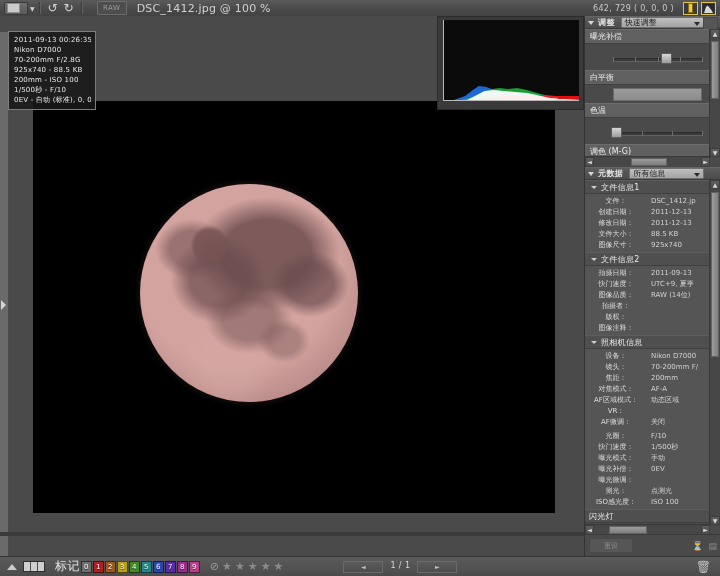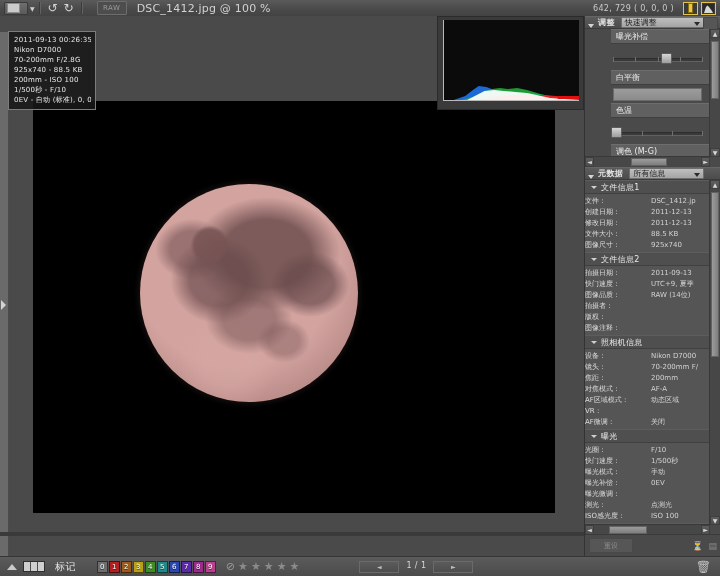--- a/index.html
+++ b/index.html
@@ -122,21 +122,21 @@
   }
 
   
   .right-panel {
     position: absolute; left: 584px; top: 16px; width: 136px; height: 540px;
     background: #4a4a4a; border-left: 1px solid #333;
     box-sizing: border-box;
   }
   .pal { position: relative; background: #4a4a4a; }
   .pal-head {
-    height: 13px; display: flex; align-items: flex-end;
+    height: 13px; display: flex; align-items: center;
     background: linear-gradient(to bottom,#5c5c5c,#4c4c4c);
     border-bottom: 1px solid #3b3b3b; border-top: 1px solid #666;
     padding-left: 3px; box-sizing: border-box;
   }
   .tri {
     width: 0; height: 0; border-left: 3.5px solid transparent;
     border-right: 3.5px solid transparent; border-top: 4px solid #d5d5d5;
     margin-right: 4px;
   }
   .pal-title { font-size: 8px; color: #e4e4e4; font-weight: bold; letter-spacing: .4px; }
@@ -158,21 +158,21 @@
   }
 
   
   .adj-body {
     position: relative; height: 138px; background: #4a4a4a; overflow: hidden;
   }
   .adj-scroll { position: absolute; left: 0; top: 0; right: 10px; bottom: 10px; overflow: hidden; }
   .adj-row-label {
     height: 15px; display: flex; align-items: center; padding-left: 5px;
     background: #606060; border-top: 1px solid #6d6d6d; border-bottom: 1px solid #3f3f3f;
-    font-size: 8px; color: #ececec; box-sizing: border-box; margin-left: 26px;
+    font-size: 8px; color: #ececec; box-sizing: border-box;
   }
   .slider-row { height: 26px; position: relative; }
   .slider-track {
     position: absolute; left: 28px; right: 8px; top: 14px; height: 2px;
     background: #3a3a3a; border-top: 1px solid #2d2d2d; border-bottom: 1px solid #616161;
   }
   .slider-track .tick {
     position: absolute; top: -2px; width: 1px; height: 5px; background: #707070;
   }
   .slider-knob {
@@ -235,21 +235,21 @@
   }
   .meta-group-head .tri2 {
     width: 0; height: 0; border-left: 3px solid transparent;
     border-right: 3px solid transparent; border-top: 3.5px solid #cfcfcf;
     margin-right: 4px; margin-left: 2px;
   }
   .meta-group-head .gt { font-size: 8px; color: #e8e8e8; letter-spacing: .3px; }
   .meta-rows { background: #555555; padding: 1px 0 2px 0; }
   .meta-row { display: flex; height: 11px; align-items: center; }
   .meta-k {
-    width: 62px; text-align: left; padding-right: 3px;
+    width: 62px; text-align: center; padding-right: 3px;
     font-size: 7px; color: #dcdcdc; white-space: nowrap; overflow: hidden;
   }
   .meta-v {
     flex: 1; font-size: 7px; color: #d2d2d2; white-space: nowrap; overflow: hidden;
     padding-left: 1px;
   }
 
   .meta-footer {
     position: absolute; left: 0; bottom: 0; width: 136px; height: 22px;
     background: #4a4a4a; border-top: 1px solid #3a3a3a;
@@ -274,21 +274,21 @@
     width: 0; height: 0; border-left: 5px solid transparent;
     border-right: 5px solid transparent; border-bottom: 6px solid #c9c9c9;
     margin: 0 6px 0 4px;
   }
   .filmstrip-icon {
     width: 22px; height: 11px; border: 1px solid #2e2e2e; background: #cfcfcf;
     display: flex; box-sizing: border-box; margin-right: 10px;
   }
   .filmstrip-icon i { flex: 1; border-right: 1px solid #4d4d4d; }
   .filmstrip-icon i:last-child { border-right: none; }
-  .label-text { font-size: 10px; color: #e7e7e7; margin-right: 21px; letter-spacing: .4px; }
+  .label-text { font-size: 12px; color: #e7e7e7; margin-right: 1px; letter-spacing: .4px; }
   .swatches { display: flex; gap: 1px; }
   .sw {
     width: 11px; height: 12px; display: flex; align-items: center; justify-content: center;
     font-size: 7px; color: #fff; border: 1px solid rgba(0,0,0,.55);
     box-sizing: border-box; text-shadow: 0 1px 0 rgba(0,0,0,.6);
   }
   .stars { display: flex; gap: 3px; margin-left: 10px; align-items: center; }
   .star { font-size: 11px; color: #8a8a8a; line-height: 1; }
   .noflag {
     font-size: 11px; color: #9a9a9a; line-height: 1;
@@ -544,24 +544,20 @@
                 <div class="meta-v">动态区域</div>
               </div>
               <div class="meta-row">
                 <div class="meta-k">VR：</div>
                 <div class="meta-v"></div>
               </div>
               <div class="meta-row">
                 <div class="meta-k">AF微调：</div>
                 <div class="meta-v">关闭</div>
               </div>
-            </div>
-            <div class="meta-group-head">
-              <div class="tri2"></div>
-              <div class="gt">曝光</div>
             </div>
             <div class="meta-rows">
               <div class="meta-row">
                 <div class="meta-k">光圈：</div>
                 <div class="meta-v">F/10</div>
               </div>
               <div class="meta-row">
                 <div class="meta-k">快门速度：</div>
                 <div class="meta-v">1/500秒</div>
               </div>

